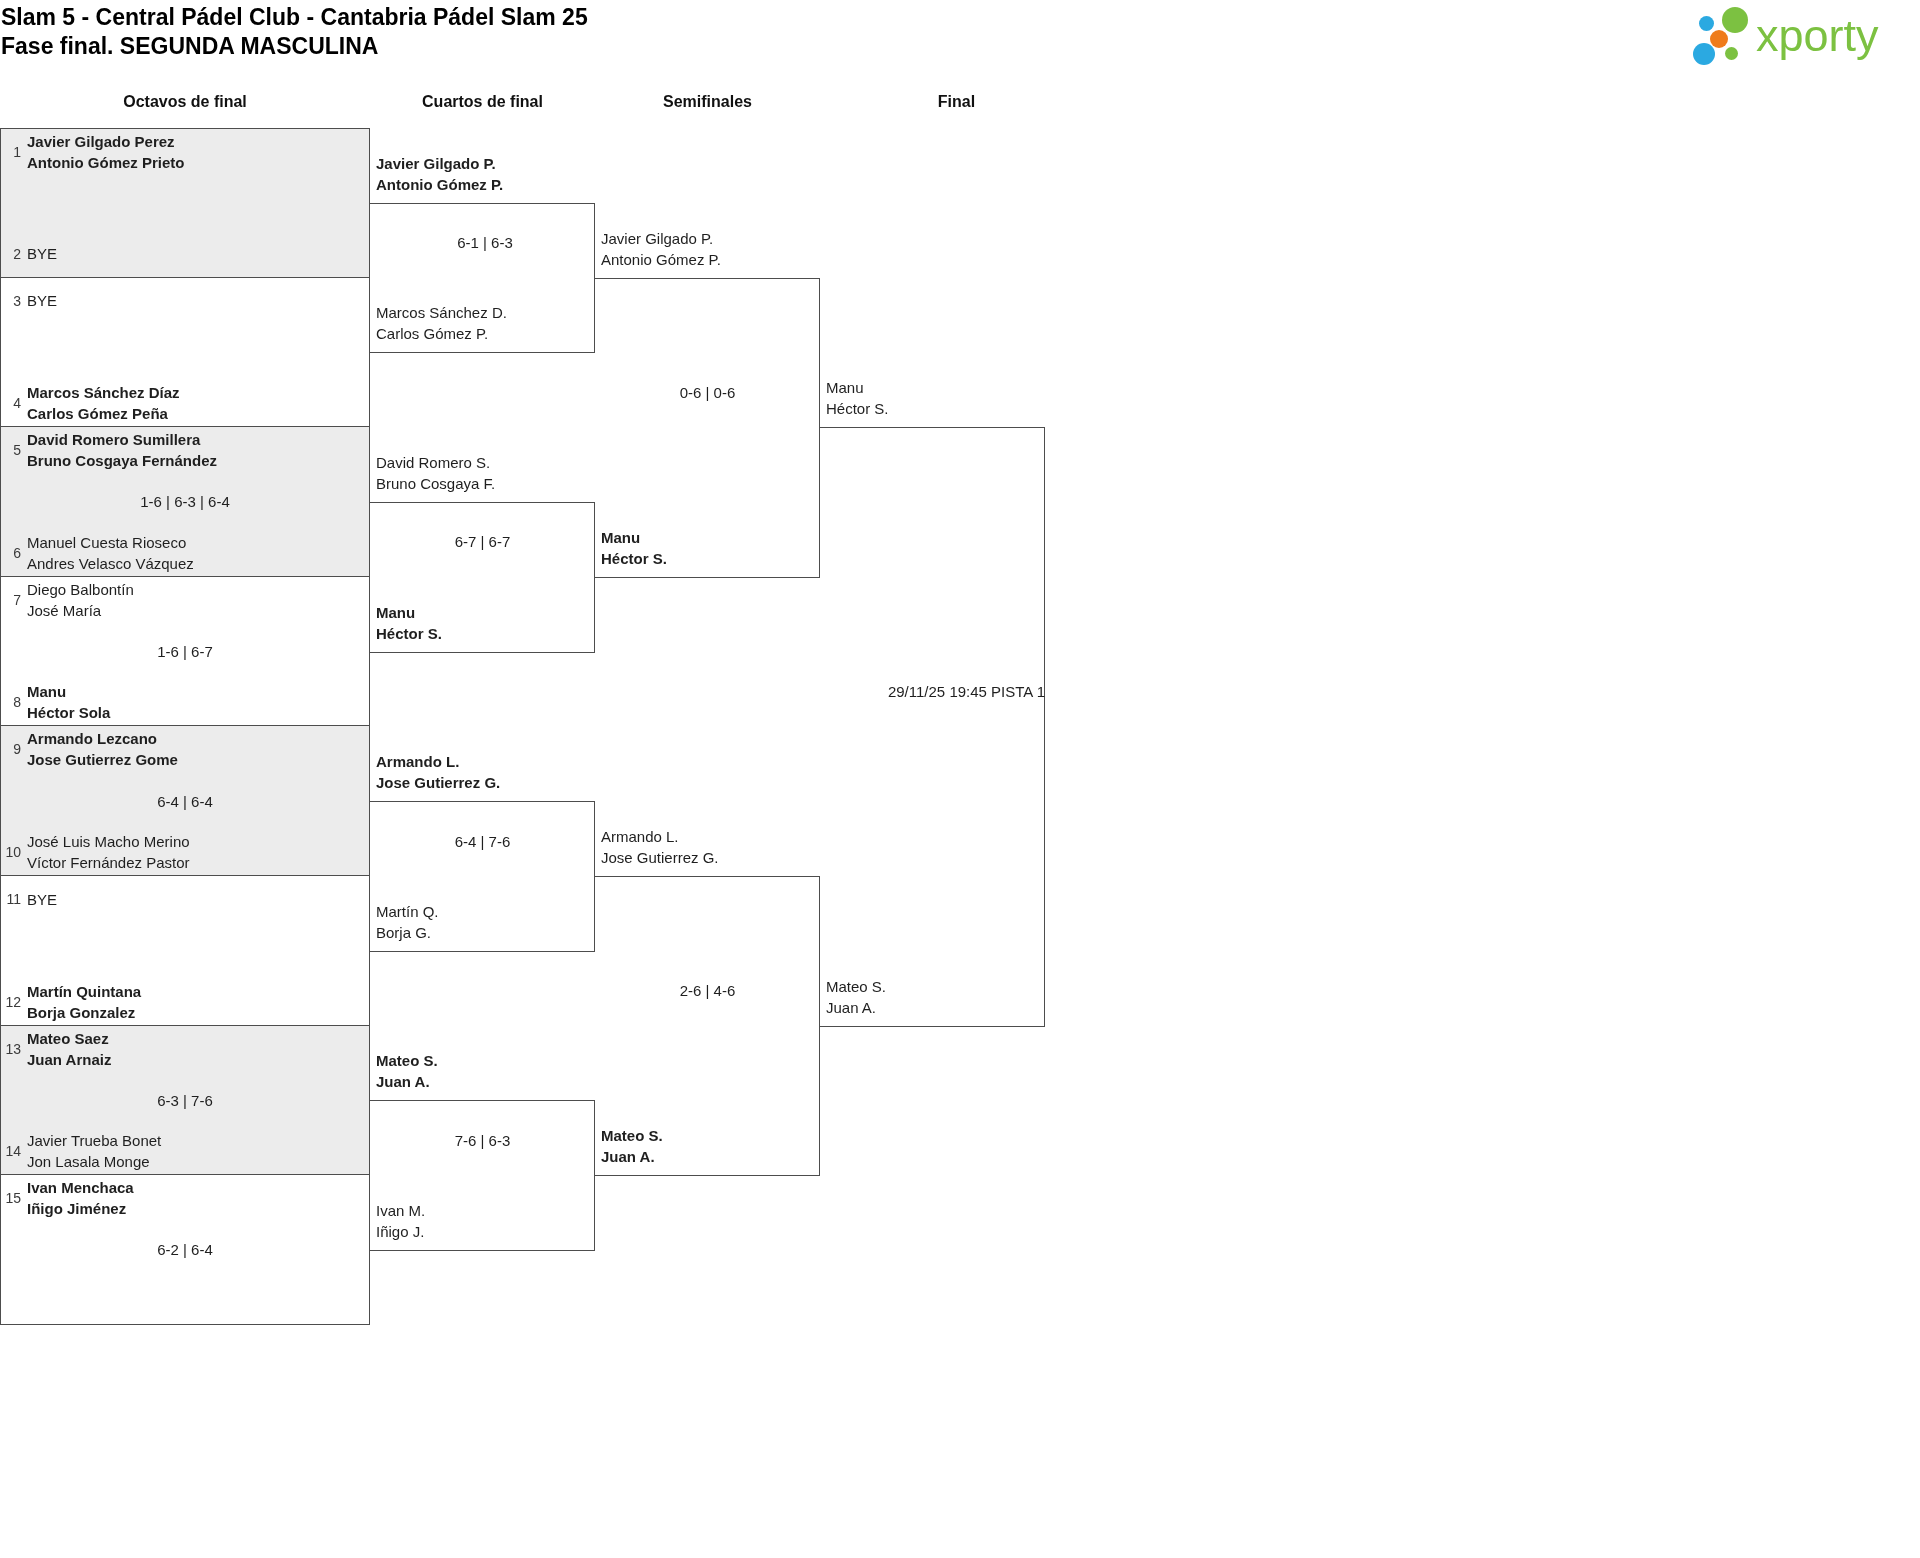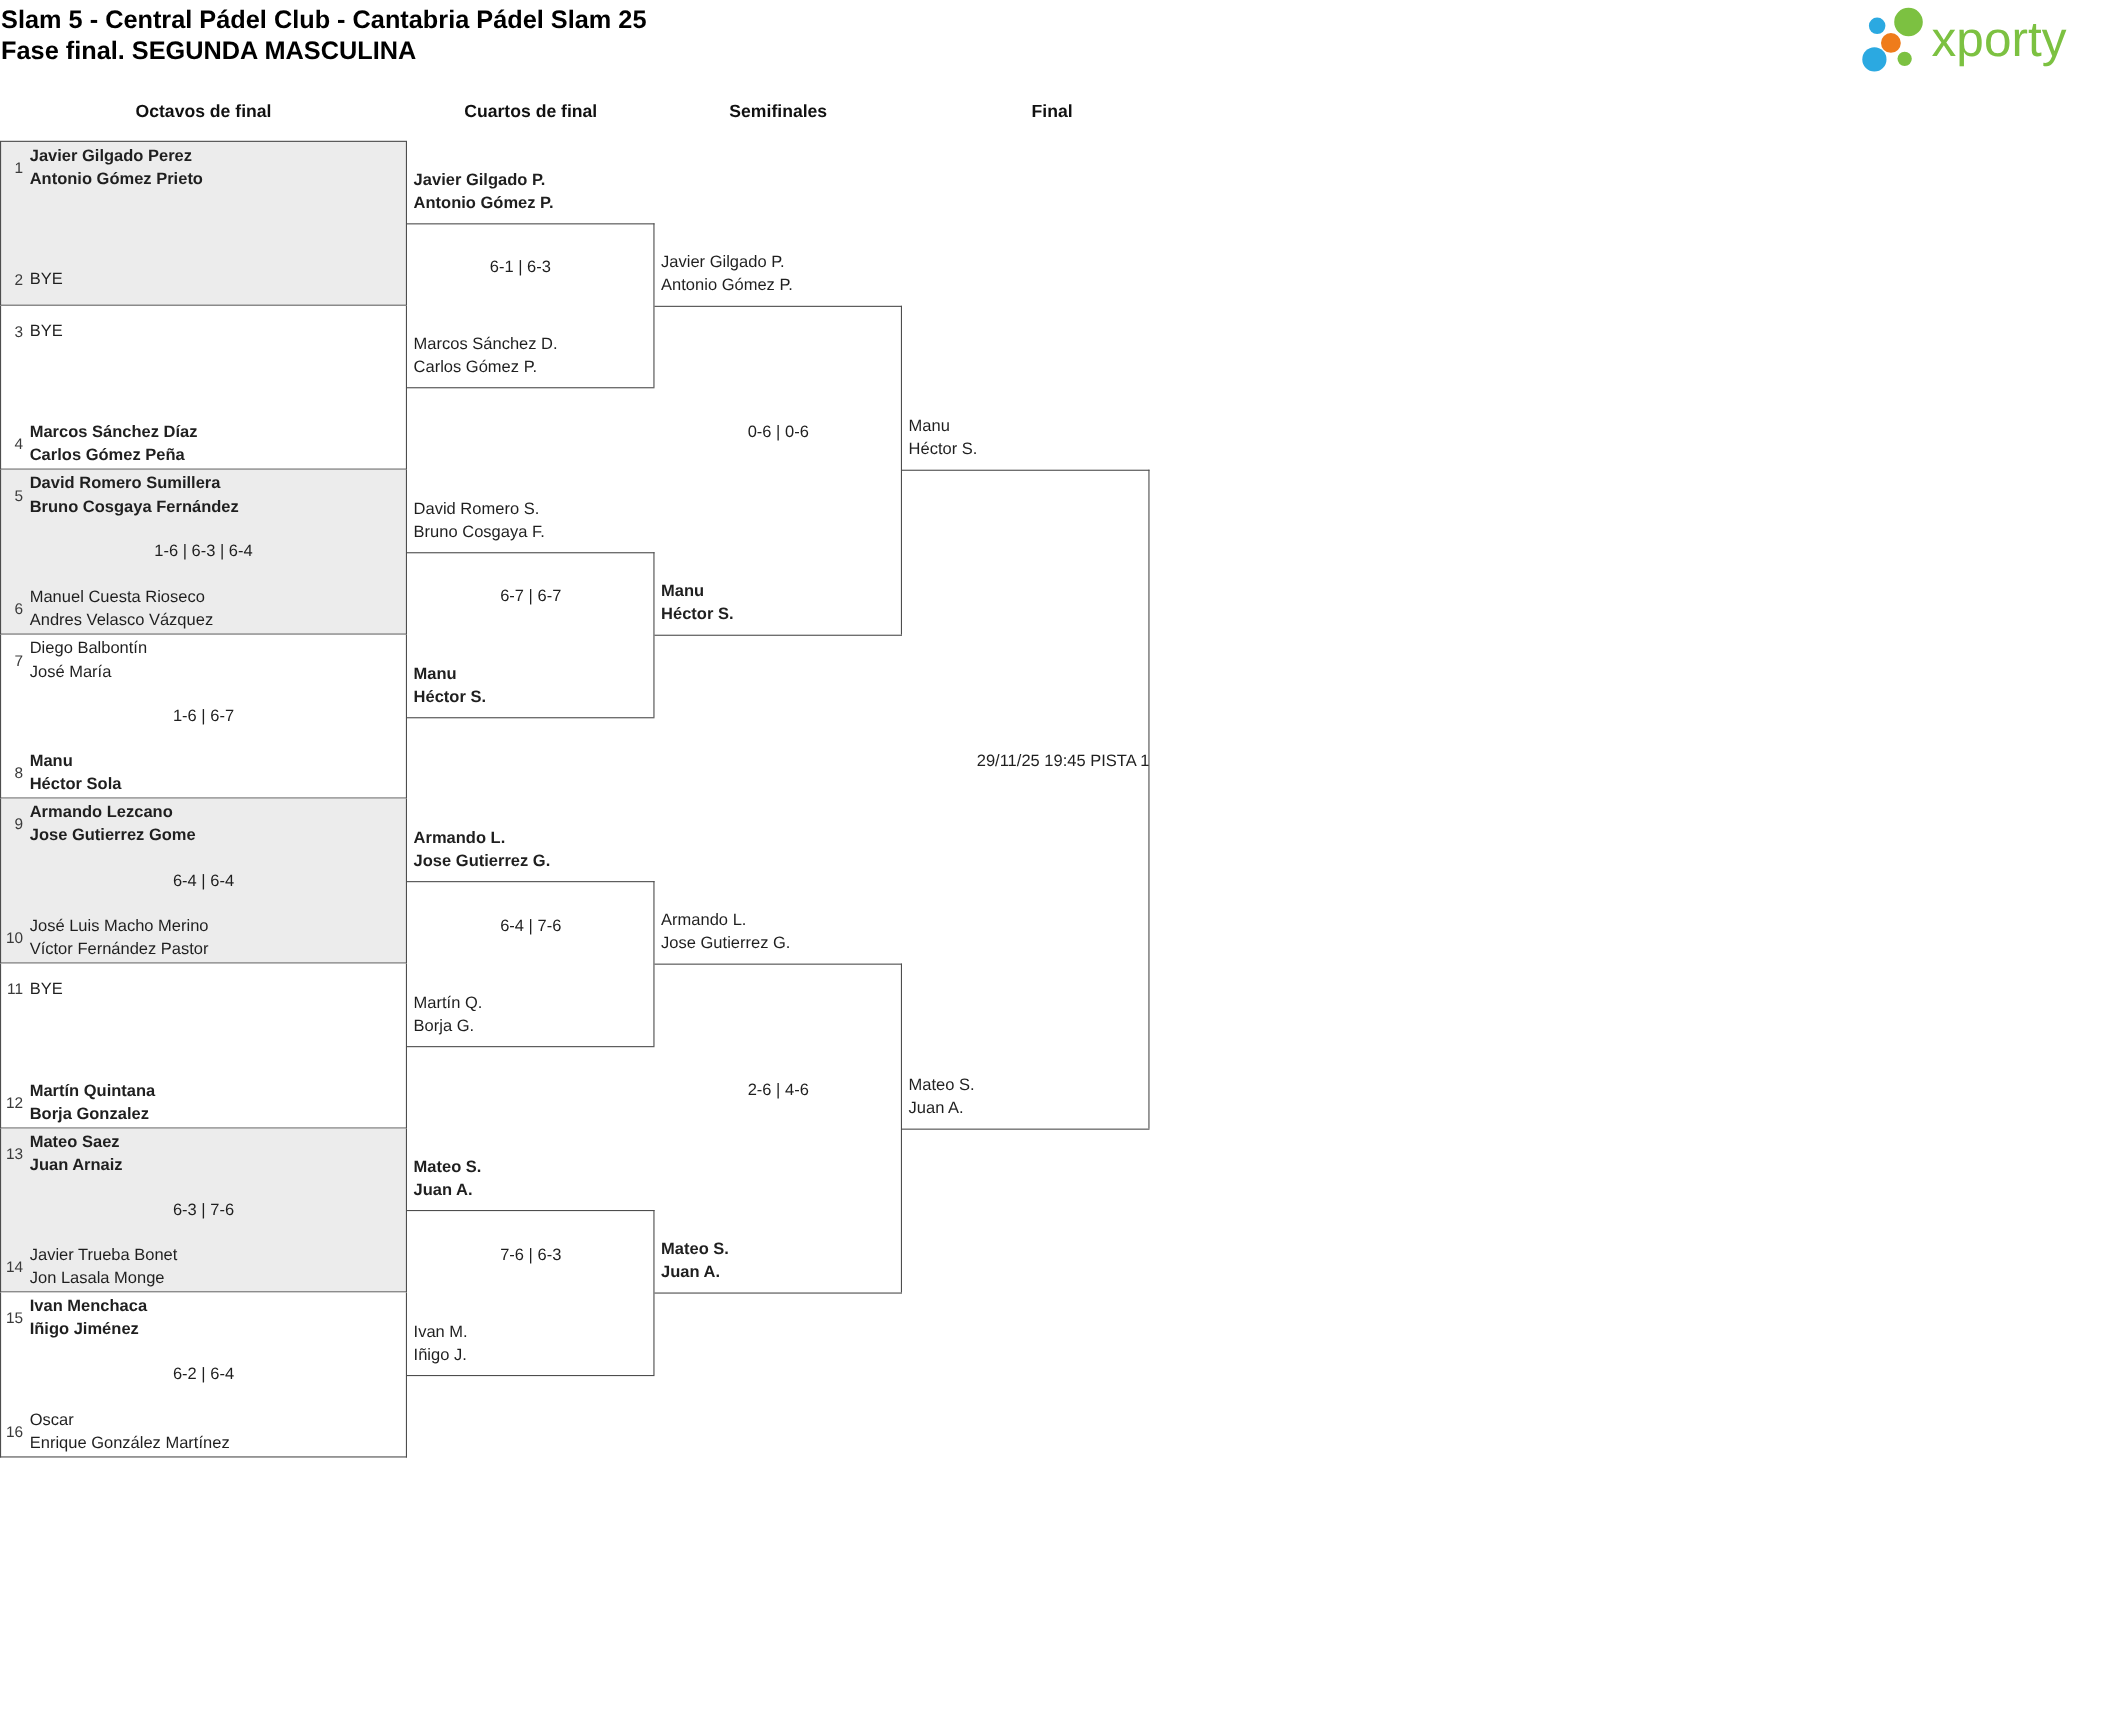--- a/index.html
+++ b/index.html
@@ -185,37 +185,30 @@
 
 <div class="abs obox nt" style="top:1175.2px">
   <div class="oteam t1">
     <span class="seed">15</span>
     <div class="tlines bold">
       <div>Ivan Menchaca</div>
       <div>Iñigo Jiménez</div>
     </div>
   </div>
   <div class="oscore">6-2 | 6-4</div>
-  <div class="oteam t2">
-    <span class="seed">16</span>
-    <div class="tlines">
-      <div>Oscar</div>
-      <div>Enrique González Martínez</div>
-    </div>
-  </div>
 </div>
 
 <div class="abs hline" style="left:370px;top:202.8px;width:225px"></div>
 <div class="abs hline" style="left:370px;top:352.4px;width:225px"></div>
 <div class="abs vline" style="left:594px;top:202.8px;height:149.6px"></div>
 <div class="abs rname bold" style="left:376px;top:152.8px">
   <div>Javier Gilgado P.</div>
   <div>Antonio Gómez P.</div>
 </div>
-<div class="abs rscore" style="left:370px;top:232.1px;width:206px">6-1 | 6-3</div>
+<div class="abs rscore" style="left:382px;top:232.1px;width:206px">6-1 | 6-3</div>
 <div class="abs rname" style="left:376px;top:302.4px">
   <div>Marcos Sánchez D.</div>
   <div>Carlos Gómez P.</div>
 </div>
 
 <div class="abs hline" style="left:370px;top:502px;width:225px"></div>
 <div class="abs hline" style="left:370px;top:651.6px;width:225px"></div>
 <div class="abs vline" style="left:594px;top:502px;height:149.6px"></div>
 <div class="abs rname" style="left:376px;top:452px">
   <div>David Romero S.</div>

